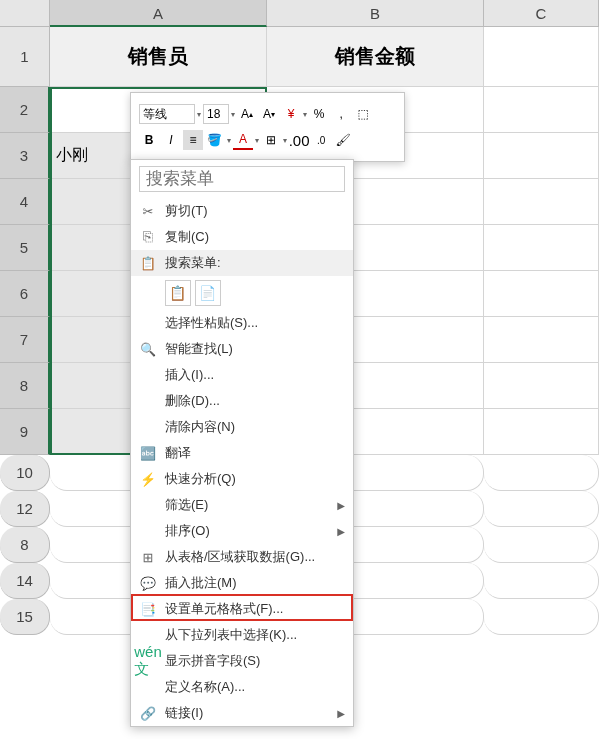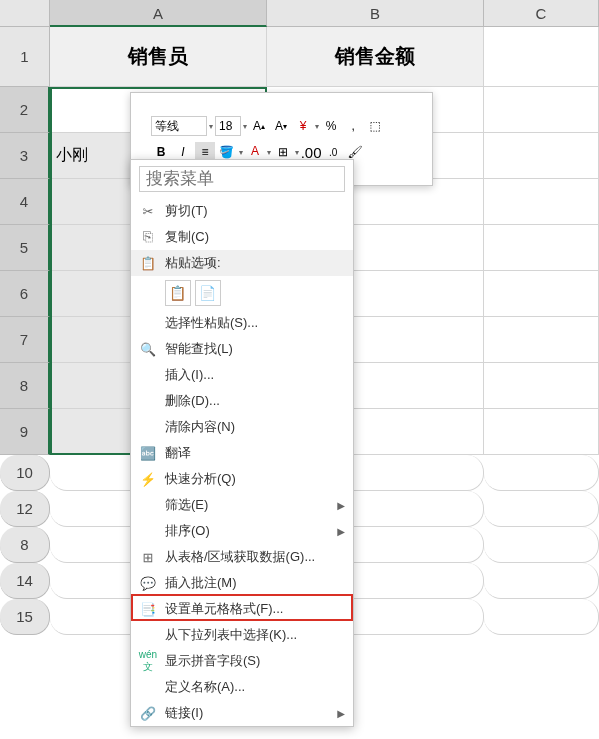--- a/index.html
+++ b/index.html
@@ -21,21 +21,21 @@
 .cell.header { background: #f0f0f0; font-weight: bold; justify-content: center; font-size: 20px; }
 .cell.sel { background: #e8e8e8; }
 .row1 .cell, .row1 .rowh { height: 60px; }
 .r { height: 46px; }
 .rowh.r { height: 46px; }
 .rsmall { height: 36px; border-radius: 17px; }
 .rowh.rsmall { height: 36px; }
 
 .sel-border { position: absolute; border: 2px solid #217346; pointer-events: none; }
 
-.mini-toolbar { position: absolute; left: 130px; top: 92px; width: 303px; background: #fff; border: 1px solid #c6c6c6; box-shadow: 0 2px 8px rgba(0,0,0,0.2); padding: 20px; font-size: 12px; }
+.mini-toolbar { position: absolute; left: 130px; top: 92px; width: 275px; background: #fff; border: 1px solid #c6c6c6; box-shadow: 0 2px 8px rgba(0,0,0,0.2); padding: 8px; font-size: 12px; }
 .mt-row { display: flex; align-items: center; gap: 2px; height: 26px; }
 .mt-input { border: 1px solid #ccc; height: 20px; font-size: 12px; padding: 0 3px; }
 .caret { font-size: 8px; color: #666; }
 .mt-btn { width: 20px; height: 20px; display: flex; align-items: center; justify-content: center; }
 
 .context-menu { position: absolute; left: 130px; top: 159px; width: 224px; background: #fff; border: 1px solid #c6c6c6; box-shadow: 0 2px 10px rgba(0,0,0,0.25); font-size: 13px; }
 .cm-search { margin: 6px 8px; }
 .cm-search input { width: 100%; height: 26px; border: 1px solid #ccc; padding: 0 6px; font-size: 17px; }
 .cm-item { display: flex; align-items: center; height: 26px; padding: 0 8px; gap: 8px; color: #333; }
 .cm-icon { width: 18px; height: 18px; display: flex; align-items: center; justify-content: center; color: #666; font-size: 13px; }
@@ -191,21 +191,21 @@
   <div class="cm-item">
     <span class="cm-icon">✂</span>
     <span class="cm-label">剪切(T)</span>
   </div>
   <div class="cm-item">
     <span class="cm-icon">⎘</span>
     <span class="cm-label">复制(C)</span>
   </div>
   <div class="cm-item cm-section">
     <span class="cm-icon">📋</span>
-    <span class="cm-label">粘贴选项:</span>
+    <span class="cm-label">搜索菜单:</span>
   </div>
   <div class="cm-paste-opts">
     <div class="paste-opt">📋</div>
     <div class="paste-opt">📄</div>
   </div>
   <div class="cm-item">
     <span class="cm-icon"></span>
     <span class="cm-label">选择性粘贴(S)...</span>
   </div>
   <div class="cm-item">
@@ -252,21 +252,21 @@
   </div>
   <div class="cm-item">
     <span class="cm-icon">📑</span>
     <span class="cm-label">设置单元格格式(F)...</span>
   </div>
   <div class="cm-item">
     <span class="cm-icon"></span>
     <span class="cm-label">从下拉列表中选择(K)...</span>
   </div>
   <div class="cm-item">
-    <span class="cm-icon" style="font-size:10px;color:#2a7;text-align:center;">wén<br>文</span>
+    <span class="cm-icon" style="font-size:15px;color:#2a7;">wén<br>文</span>
     <span class="cm-label">显示拼音字段(S)</span>
   </div>
   <div class="cm-item">
     <span class="cm-icon"></span>
     <span class="cm-label">定义名称(A)...</span>
   </div>
   <div class="cm-item">
     <span class="cm-icon">🔗</span>
     <span class="cm-label">链接(I)</span>
     <span class="cm-arrow">▶</span>

